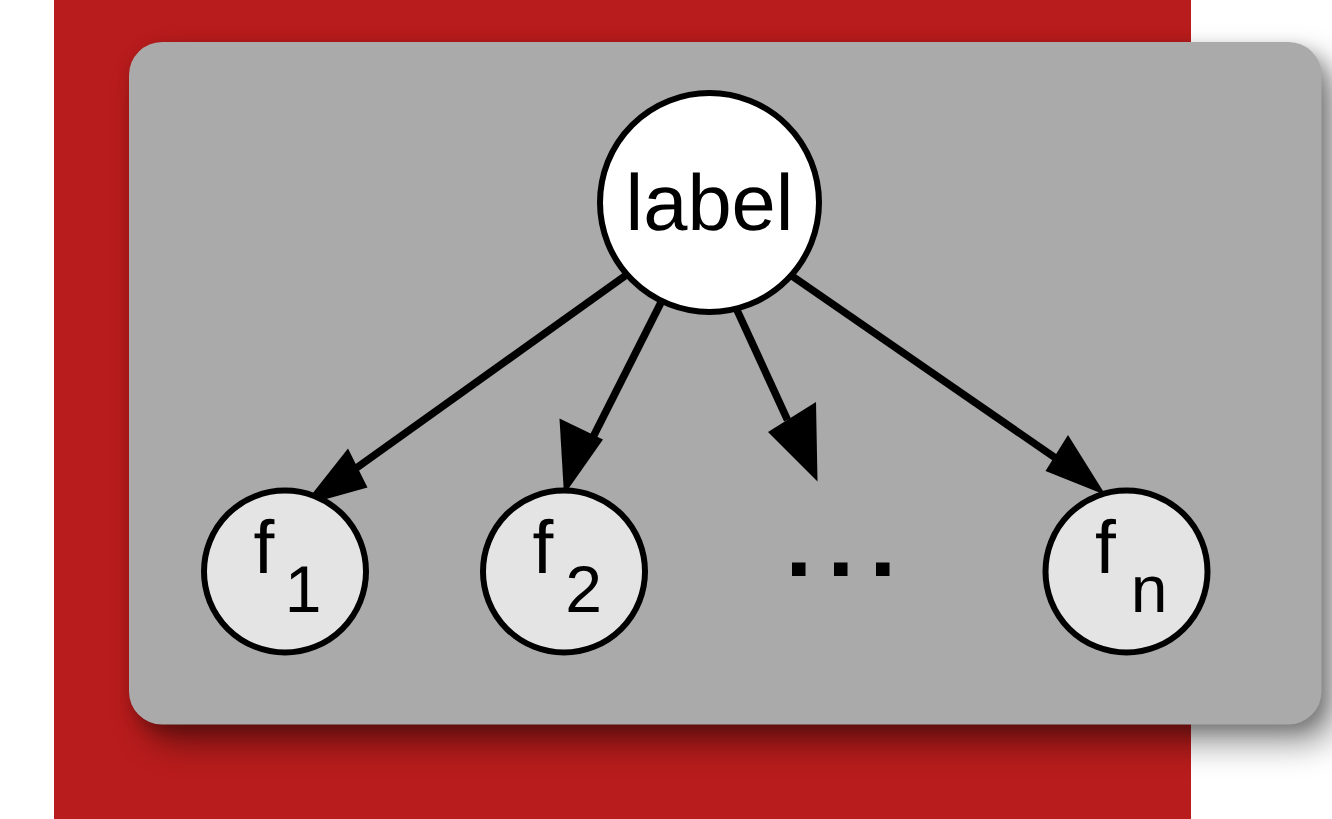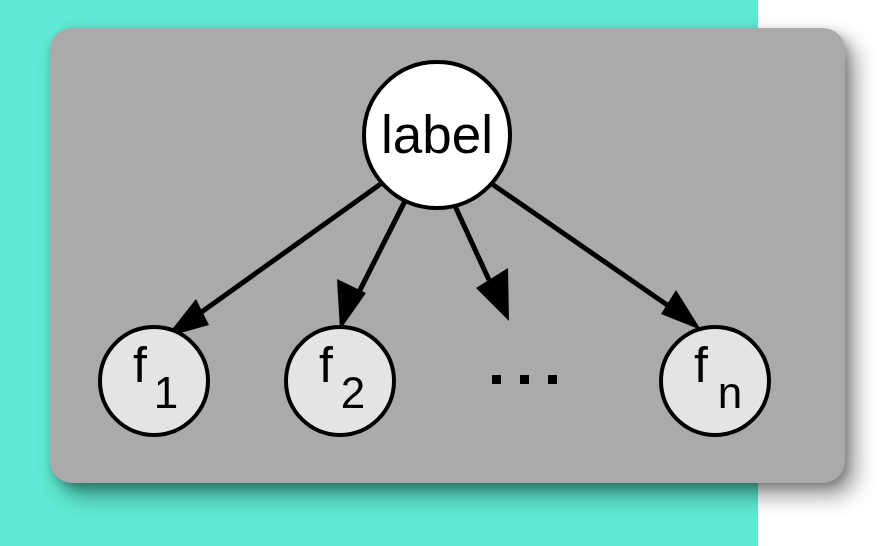--- a/index.html
+++ b/index.html
@@ -11,21 +11,22 @@
   body {
     width: 888px;
     height: 546px;
     font-family: "Liberation Sans", sans-serif;
     overflow: hidden;
   }
   #stage {
     position: relative;
     width: 758px;
     height: 546px;
-    background: #5eead4;
+    background: #b91c1c;
+    margin-left: 36px;
   }
   #panel {
     position: absolute;
     left: 50px;
     top: 28px;
     width: 795px;
     height: 455px;
     background: #aaaaaa;
     border-radius: 22px;
     box-shadow: 10px 12px 22px rgba(0,0,0,0.42),

